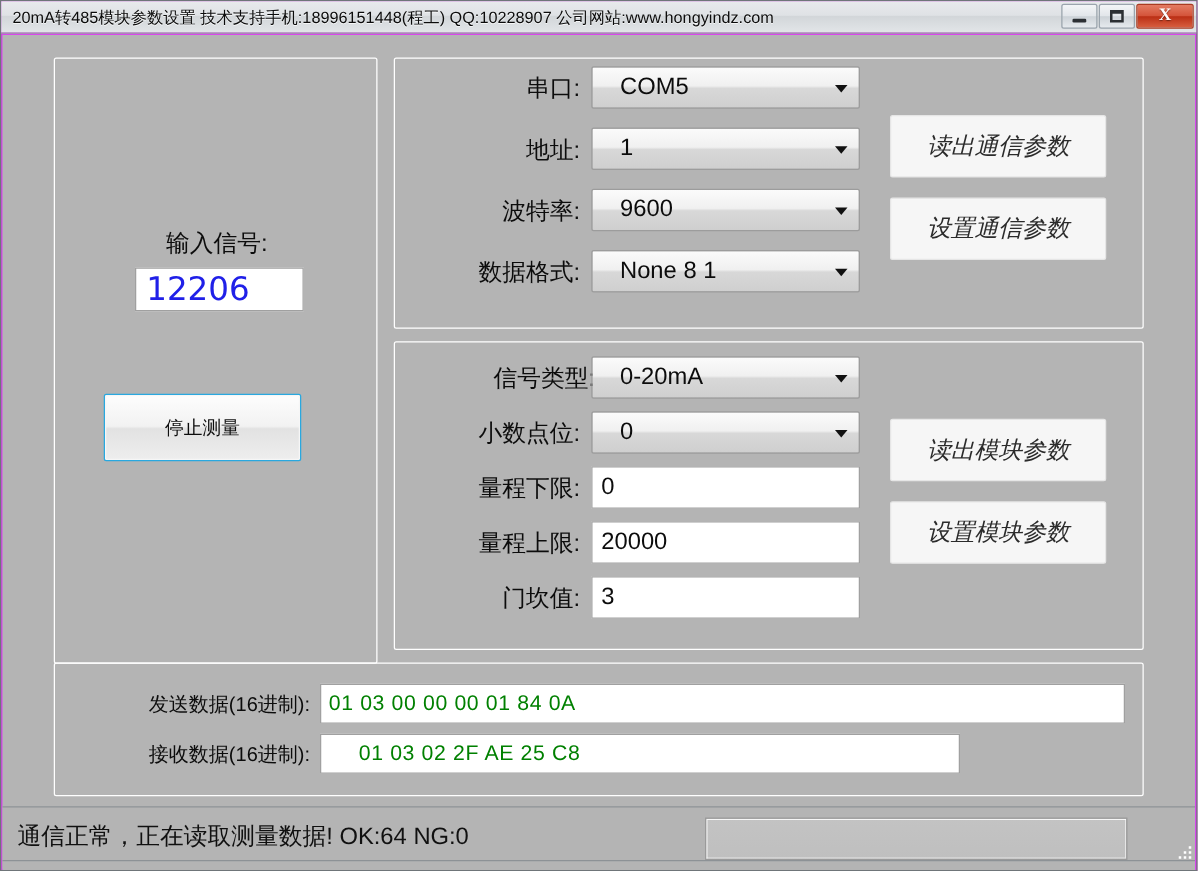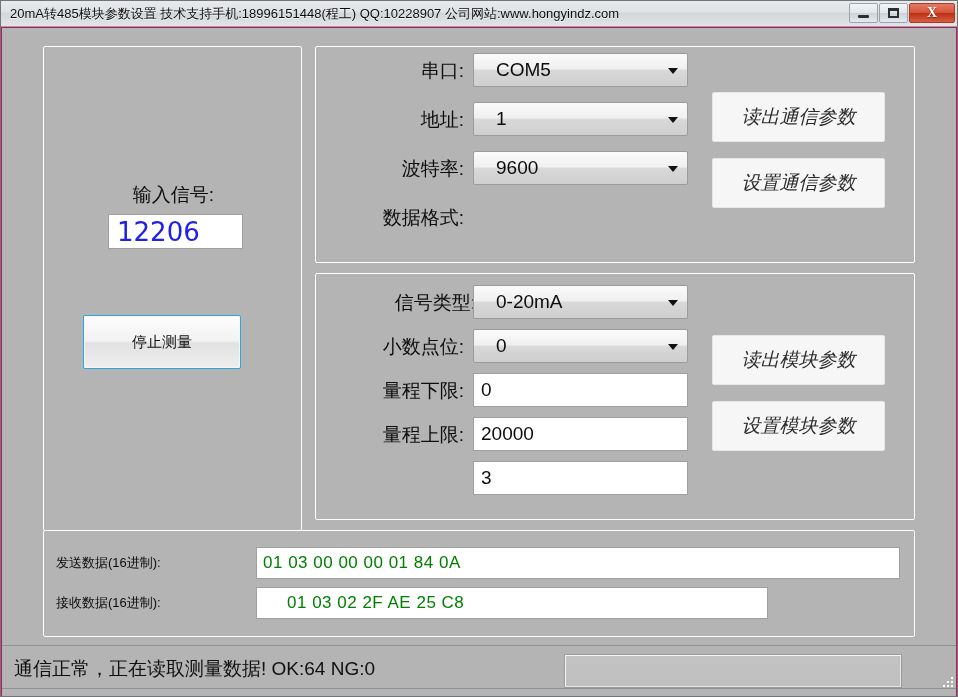--- a/index.html
+++ b/index.html
@@ -7,21 +7,21 @@
     margin: 0; padding: 0;
     width: 958px; height: 697px;
     overflow: hidden;
     font-family: "Liberation Sans", "DejaVu Sans", sans-serif;
   }
   body { background: #b4b4b4; }
 
   .window {
     position: relative;
     width: 958px; height: 697px;
-    background: #be185d;
+    background: #d946ef;
     border: 1px solid #6f7579;
   }
 
   
   .titlebar {
     position: absolute; left: 0; top: 0;
     width: 956px; height: 26px;
     background: linear-gradient(to bottom, #e8eaec 0%, #dfe2e5 45%, #d2d6d9 48%, #e2e5e8 100%);
     border-bottom: 1px solid #9aa0a4;
     display: flex; align-items: center;
@@ -161,21 +161,22 @@
     background: #f6f6f6;
     border: 1px solid #e6e6e6;
     border-radius: 2px;
     display: flex; align-items: center; justify-content: center;
     font-size: 19px; color: #2b2b2b; font-style: italic;
   }
 
   
   .data-label {
     position: absolute;
-    font-size: 13px; color: #0c0c0c;
+    text-align: right;
+    font-size: 16px; color: #0c0c0c;
     white-space: nowrap;
   }
   .data-field {
     position: absolute;
     height: 32px;
     background: #ffffff;
     border: 1px solid #a0a0a0;
     display: flex; align-items: center;
     padding-left: 6px;
     font-size: 17px;
@@ -257,20 +258,24 @@
         <span class="caret"></span>
       </div>
 
       <div class="row-label" style="left:0; top:109px; width:148px;">波特率:</div>
       <div class="combo" style="left:157px; top:104px; width:215px;">
         <span>9600</span>
         <span class="caret"></span>
       </div>
 
       <div class="row-label" style="left:0; top:158px; width:148px;">数据格式:</div>
+      <div class="combo" style="left:157px; top:153px; width:215px;">
+        <span>None 8 1</span>
+        <span class="caret"></span>
+      </div>
 
       <div class="action-btn" style="left:396px; top:45px;">读出通信参数</div>
       <div class="action-btn" style="left:396px; top:111px;">设置通信参数</div>
     </div>
 
     <div class="groupbox" id="module-group">
 
       <div class="row-label" style="left:12px; top:16px; width:148px;">信号类型:</div>
       <div class="combo" style="left:157px; top:11px; width:215px;">
         <span>0-20mA</span>
@@ -286,20 +291,21 @@
       <div class="row-label" style="left:0; top:104px; width:148px;">量程下限:</div>
       <div class="textinput" style="left:157px; top:99px; width:215px;">
         <span>0</span>
       </div>
 
       <div class="row-label" style="left:0; top:148px; width:148px;">量程上限:</div>
       <div class="textinput" style="left:157px; top:143px; width:215px;">
         <span>20000</span>
       </div>
 
+      <div class="row-label" style="left:0; top:192px; width:148px;">门坎值:</div>
       <div class="textinput" style="left:157px; top:187px; width:215px;">
         <span>3</span>
       </div>
 
       <div class="action-btn" style="left:396px; top:61px;">读出模块参数</div>
       <div class="action-btn" style="left:396px; top:127px;">设置模块参数</div>
     </div>
 
     <div class="groupbox" id="data-group">
       <div class="data-label" style="left:12px; top:23px; width:192px;">发送数据(16进制):</div>

